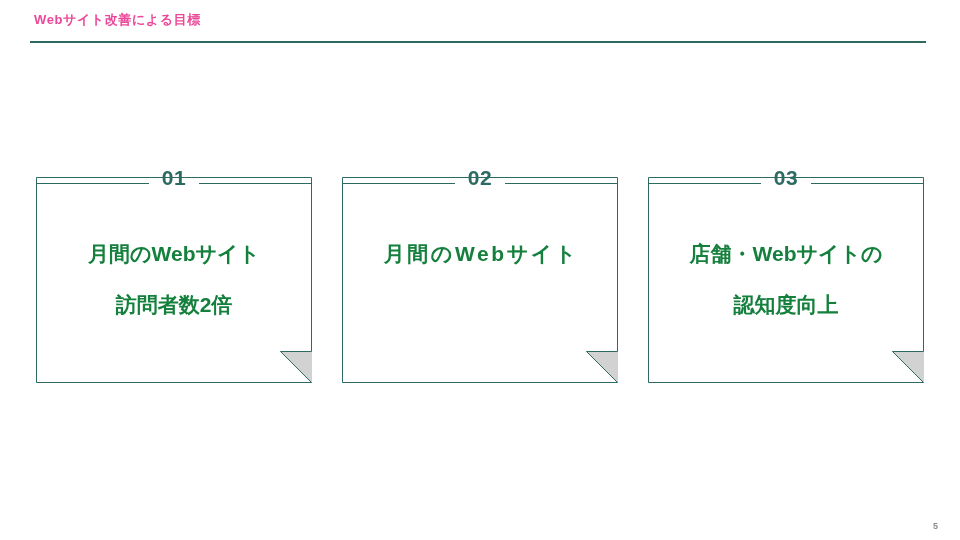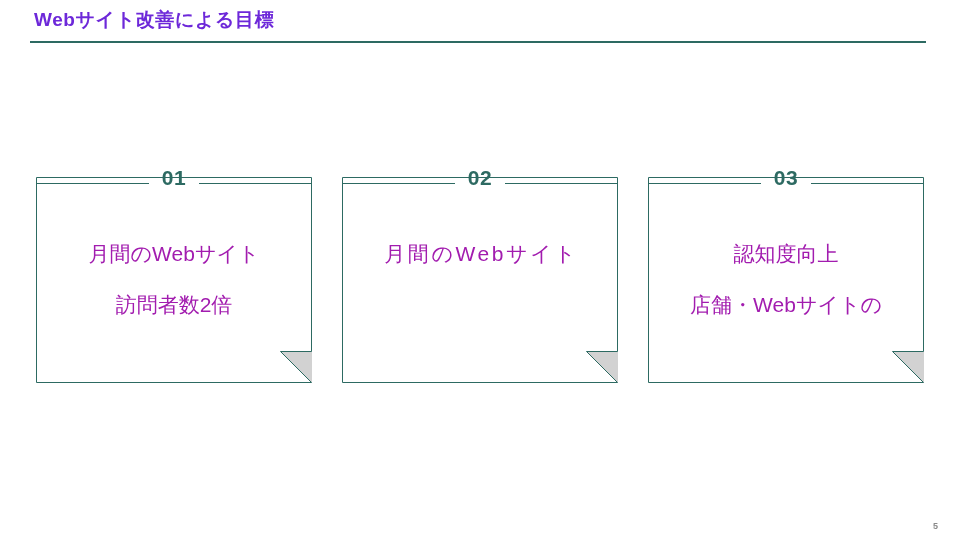--- a/index.html
+++ b/index.html
@@ -24,23 +24,23 @@
     position: absolute;
     left: 30px;
     top: 8px;
     width: 896px;
     height: 36px;
   }
   #slide-title {
     position: absolute;
     left: 4px;
     top: 2px;
-    font-size: 19px;
-    font-weight: bold;
-    color: #6d28d9;
+    font-size: 13px;
+    font-weight: bold;
+    color: #ec4899;
     letter-spacing: 0.6px;
     white-space: nowrap;
     line-height: 20px;
   }
   #header-rule {
     position: absolute;
     left: 0;
     top: 33px;
     width: 896px;
     height: 2px;
@@ -108,23 +108,24 @@
     flex: 0 0 auto;
   }
 
   
   .card-text {
     position: absolute;
     left: 12px;
     top: 62px;
     width: 252px;
     text-align: center;
-    color: #a21caf;
+    color: #15803d;
     font-size: 21px;
     line-height: 51px;
+    font-weight: bold;
   }
   .card-line {
     display: block;
     white-space: nowrap;
   }
   .card-line.stretch {
     letter-spacing: 2.6px;
     text-indent: 2.6px;
   }
 
@@ -192,22 +193,22 @@
         <span class="card-number">03</span>
         <span class="num-line right"></span>
       </div>
       <div class="card-frame">
         <svg viewBox="0 0 276 206" xmlns="http://www.w3.org/2000/svg">
           <polygon points="244,174 276,174 276,206" fill="#d2d2d2" stroke="none"></polygon>
           <path d="M 0.5 0.5 L 275.5 0.5 L 275.5 174.5 L 244.5 174.5 L 275.5 205.5 L 0.5 205.5 Z" fill="none" stroke="#2d6a62" stroke-width="1"></path>
         </svg>
       </div>
       <div class="card-text">
+        <span class="card-line">店舗・Webサイトの</span>
         <span class="card-line">認知度向上</span>
-        <span class="card-line">店舗・Webサイトの</span>
       </div>
     </div>
 
   </div>
 
   <div id="page-number">5</div>
 
 </div>
 
 </body></html>

